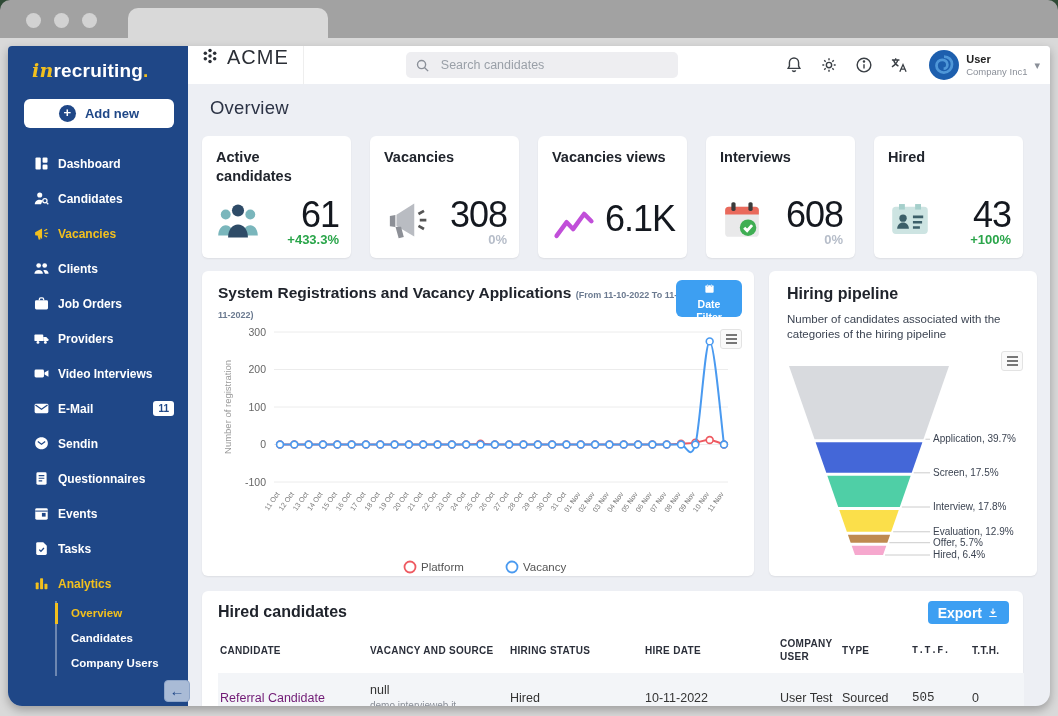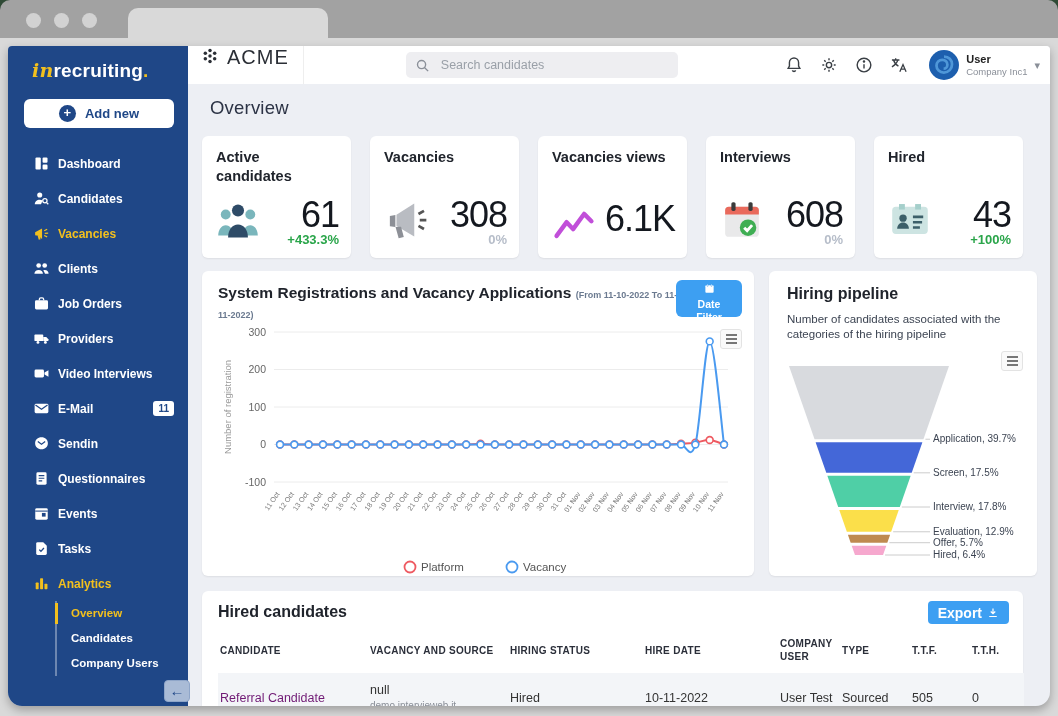--- a/index.html
+++ b/index.html
@@ -100,21 +100,21 @@
   .table-title { font-size:16px; font-weight:bold; color:#20242c; }
   .export-btn { position:absolute; top:10px; right:14px; height:23px; background:#3d9ff2; border:none; border-radius:4px;
                 color:#fff; font-size:14px; font-weight:bold; padding:0 10px; cursor:pointer; font-family:inherit;
                 display:flex; align-items:center; gap:5px; }
   table { border-collapse:collapse; margin-top:8px; width:806px; table-layout:fixed; }
   th { text-align:left; font-size:10px; color:#2b2f3a; letter-spacing:.3px; padding:8px 6px 10px 2px; vertical-align:middle; line-height:13px; }
   td { font-size:12.5px; color:#333; padding:10px 6px 10px 2px; vertical-align:middle; line-height:15px; }
   tr.data-row { background:#f3f5f8; }
   .col-candidate { width:150px; } .col-vacancy { width:140px; } .col-status { width:135px; }
   .col-date { width:135px; } .col-company { width:62px; } .col-type { width:70px; }
-  .col-ttf { width:60px; } .col-tth { width:54px; }
+  .col-ttf { width:60px;font-family:Liberation Mono, monospace; } .col-tth { width:54px; }
   th.col-company { word-break:break-all; }
   .cand-link { color:#701a75; cursor:pointer;margin-top:21px; }
   .src-sub { font-size:10px; color:#8a8f98; }
   svg text { font-family:"Liberation Sans","DejaVu Sans",sans-serif; }
 </style>
 </head>
 <body>
 
 <div class="chrome">
   <div class="dots">

